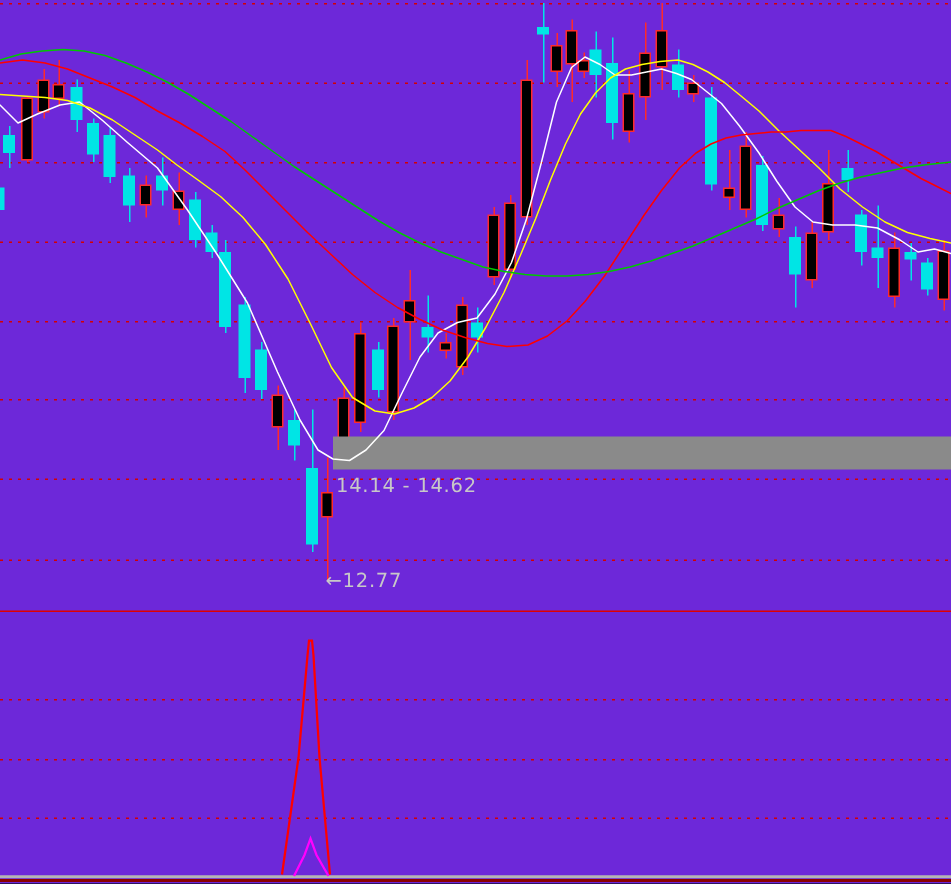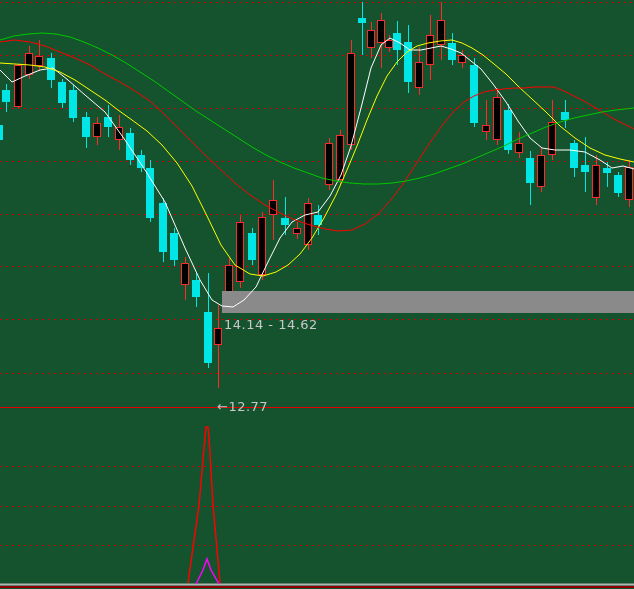--- a/index.html
+++ b/index.html
@@ -1,33 +1,33 @@
 <!DOCTYPE html>
 <html><head>
 <meta charset="utf-8">
 <style>
   html,body { margin:0; padding:0; background:#000; }
   .chart-window {
     position:relative;
     width:634px; height:589px;
-    background:#14532d;
+    background:#6d28d9;
     overflow:hidden;
     font-family:"DejaVu Sans", sans-serif;
   }
   svg.canvas { position:absolute; left:0; top:0; display:block; }
   .annotation {
     position:absolute;
     color:#c8c8c8;
     font-size:13px;
     letter-spacing:0.5px;
     white-space:nowrap;
     line-height:1;
   }
   .range-annotation { left:224px; top:318px; }
-  .low-annotation  { left:217px; top:381px;margin-top:19px; }
+  .low-annotation  { left:217px; top:381px; }
 </style>
 </head>
 <body>
 
 <div class="chart-window">
   <svg class="canvas" width="634" height="589" viewBox="0 0 634 589">
       <line x1="0" y1="2.5" x2="634" y2="2.5" stroke="#d40000" stroke-width="1" stroke-dasharray="2 4"></line>
       <line x1="0" y1="55.5" x2="634" y2="55.5" stroke="#d40000" stroke-width="1" stroke-dasharray="2 4"></line>
       <line x1="0" y1="108.5" x2="634" y2="108.5" stroke="#d40000" stroke-width="1" stroke-dasharray="2 4"></line>
       <line x1="0" y1="161.5" x2="634" y2="161.5" stroke="#d40000" stroke-width="1" stroke-dasharray="2 4"></line>

